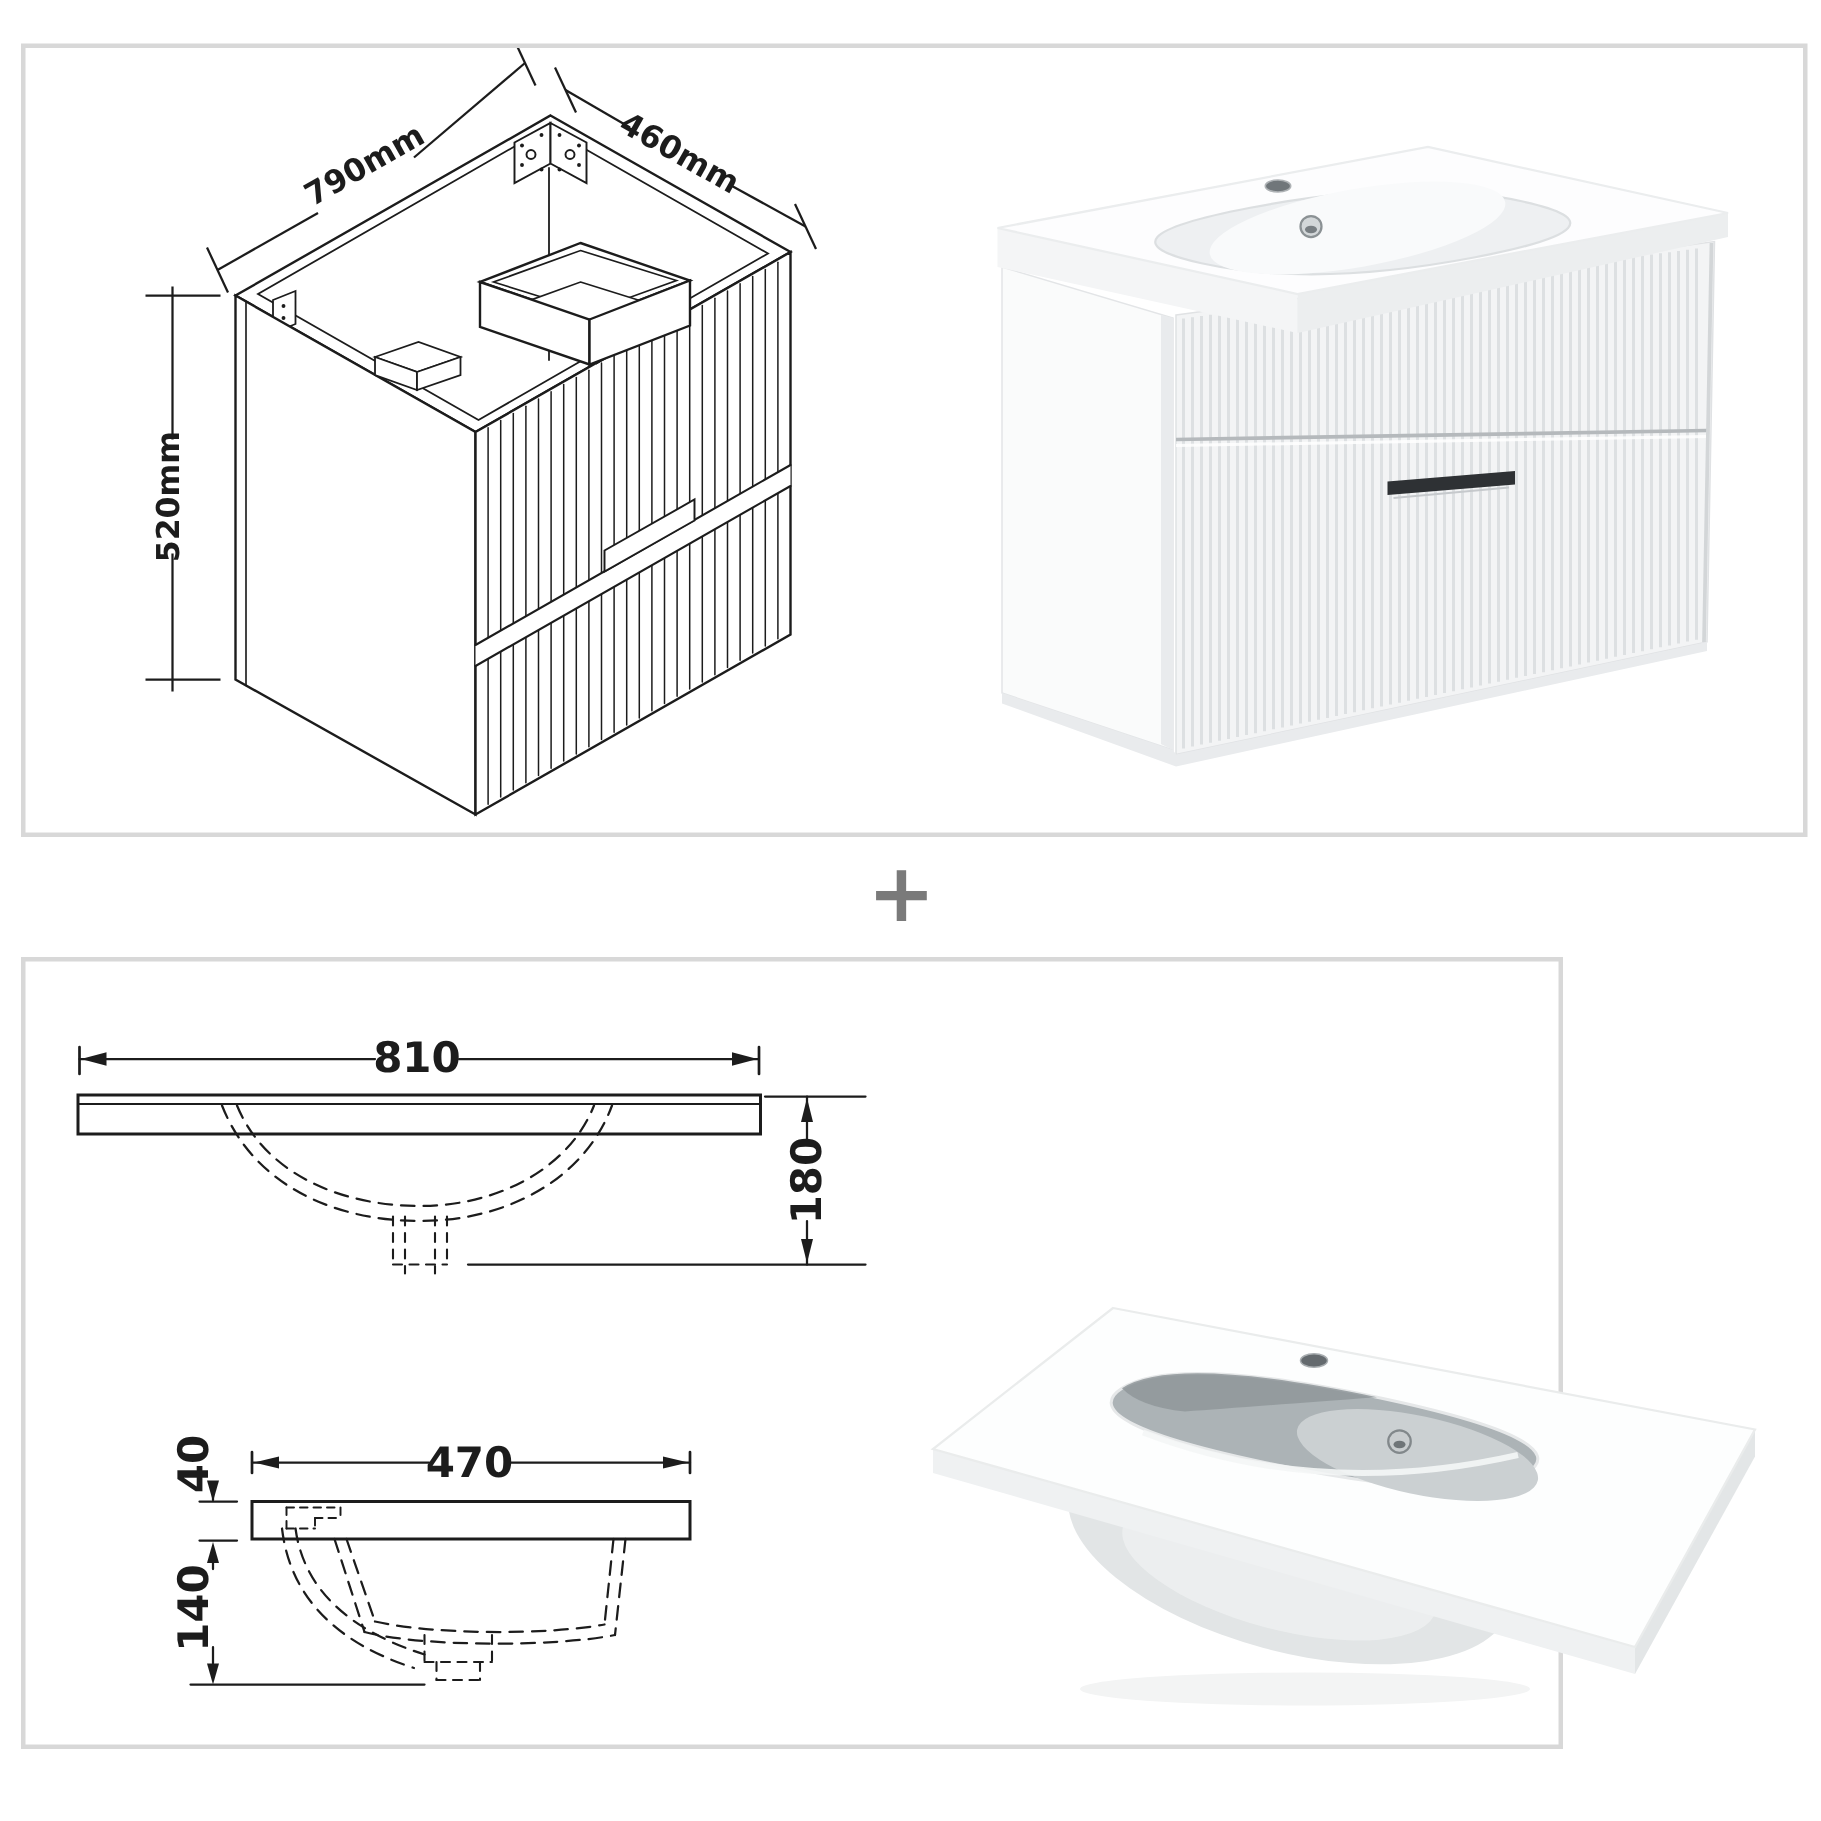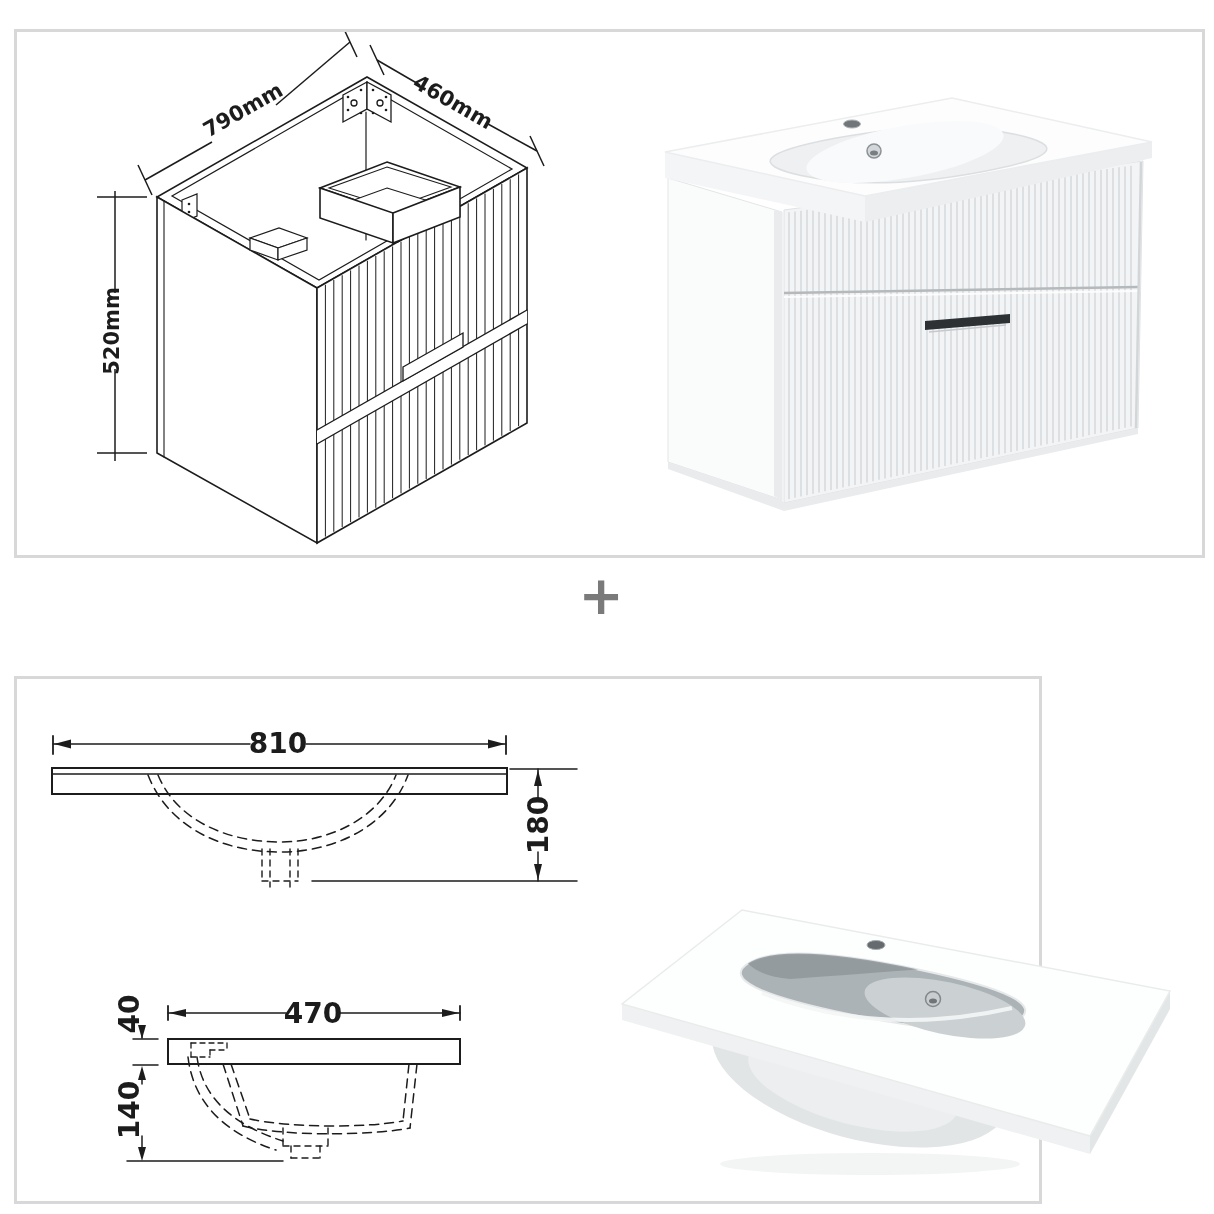--- a/index.html
+++ b/index.html
@@ -6,21 +6,21 @@
   html,body{margin:0;padding:0;}
   body{
     width:1214px;height:1214px;position:relative;background:#ffffff;
     font-family:"DejaVu Sans", sans-serif;overflow:hidden;
   }
   .panel{
     position:absolute;left:14px;background:#ffffff;
     border:3px solid #d8d8d8;box-sizing:border-box;
   }
   #panel-top{top:29px;width:1191px;height:529px;}
-  #panel-bottom{top:676px;width:1028px;height:528px;}
+  #panel-bottom{top:638px;width:1028px;height:528px;}
   .panel svg{position:absolute;left:0;top:0;display:block;}
   #plus-separator{
     position:absolute;left:556px;top:562px;width:90px;height:68px;
     display:flex;align-items:center;justify-content:center;
     color:#7a7a7a;font-size:54px;font-weight:bold;line-height:1;
     user-select:none;
   }
   .dim-text{font-weight:bold;fill:#1c1c1c;}
   .fs-big{font-size:28px;}
   .fs-small{font-size:21px;}

